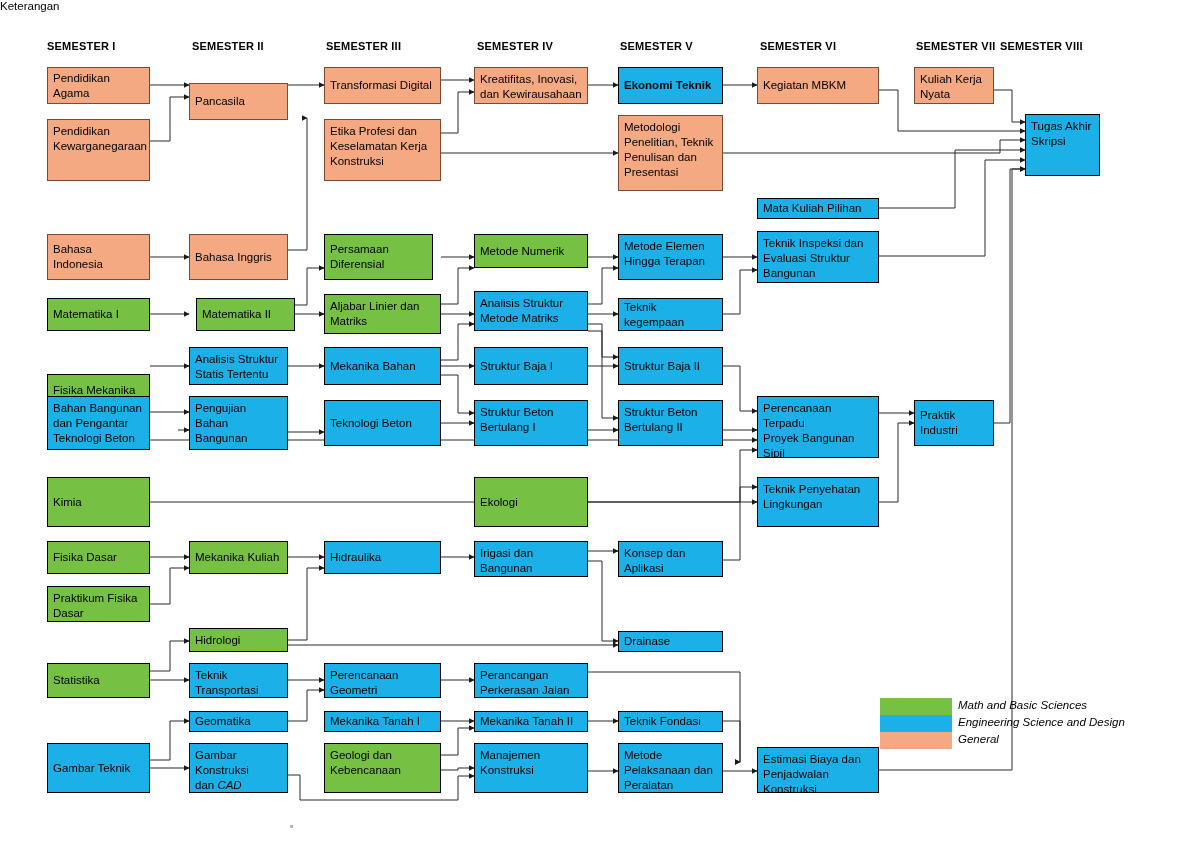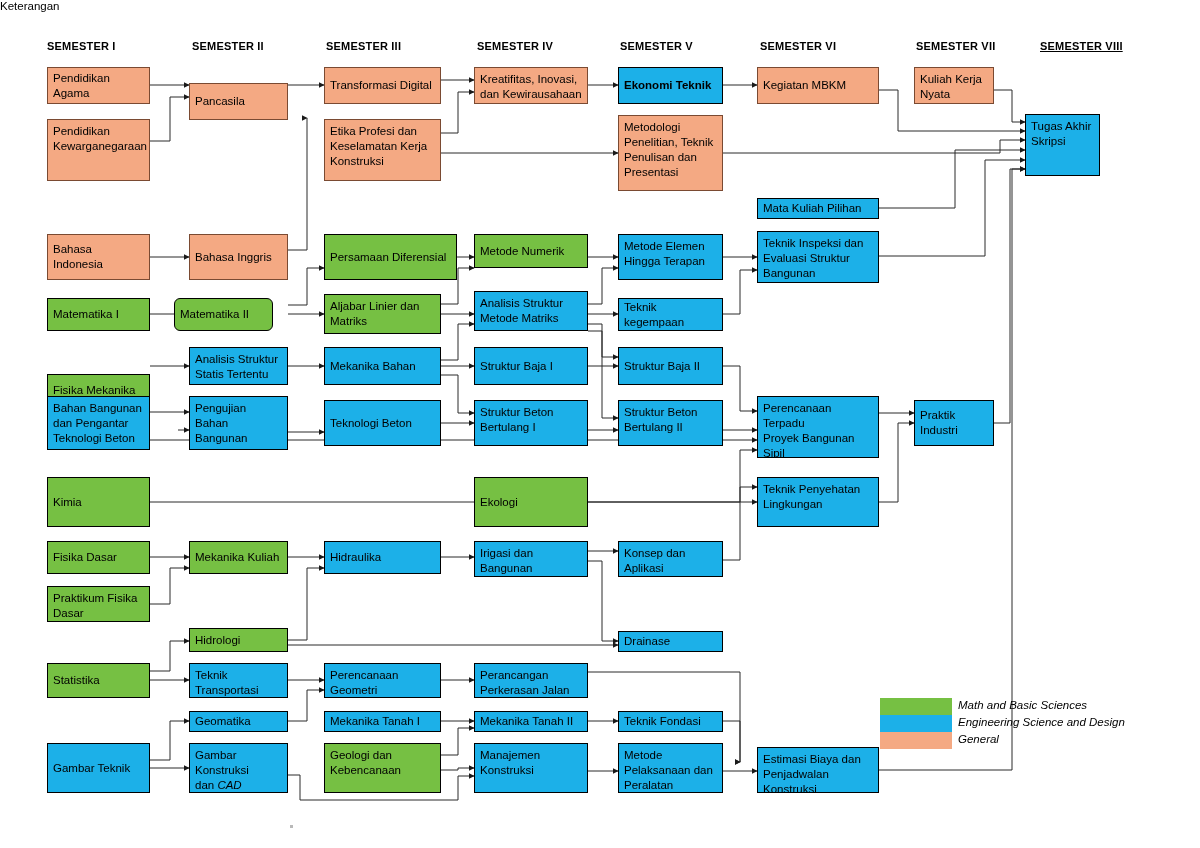--- a/index.html
+++ b/index.html
@@ -159,21 +159,21 @@
   </svg>
 
   <div id="headers-group">
       <div class="sem-header" style="left: 47px; top: 40px;">SEMESTER I</div>
       <div class="sem-header" style="left: 192px; top: 40px;">SEMESTER II</div>
       <div class="sem-header" style="left: 326px; top: 40px;">SEMESTER III</div>
       <div class="sem-header" style="left: 477px; top: 40px;">SEMESTER IV</div>
       <div class="sem-header" style="left: 620px; top: 40px;">SEMESTER V</div>
       <div class="sem-header" style="left: 760px; top: 40px;">SEMESTER VI</div>
       <div class="sem-header" style="left: 916px; top: 40px;">SEMESTER VII</div>
-      <div class="sem-header" style="left: 1040px; top: 40px; text-decoration: underline;">SEMESTER VIII</div>
+      <div class="sem-header" style="left: 1000px; top: 40px;">SEMESTER VIII</div>
     </div>
   <div id="nodes-group">
       <div class="node o mid" style="left: 47px; top: 67px; width: 103px; height: 37px;">Pendidikan Agama</div>
       <div class="node o" style="left: 47px; top: 119px; width: 103px; height: 62px;">Pendidikan
 Kewarganegaraan</div>
       <div class="node o mid" style="left: 189px; top: 67px; width: 99px; height: 37px; margin-top: 16px;">Pancasila</div>
       <div class="node o mid" style="left: 324px; top: 67px; width: 117px; height: 37px;">Transformasi Digital</div>
       <div class="node o" style="left: 324px; top: 119px; width: 117px; height: 62px;">Etika Profesi dan
 Keselamatan Kerja
 Konstruksi</div>
@@ -185,29 +185,29 @@
 Penulisan dan
 Presentasi</div>
       <div class="node o mid" style="left: 757px; top: 67px; width: 122px; height: 37px;">Kegiatan MBKM</div>
       <div class="node o" style="left: 914px; top: 67px; width: 80px; height: 37px;">Kuliah Kerja
 Nyata</div>
       <div class="node b" style="left: 1025px; top: 114px; width: 75px; height: 62px;">Tugas Akhir
 Skripsi</div>
       <div class="node b mid" style="left: 757px; top: 198px; width: 122px; height: 21px;">Mata Kuliah Pilihan</div>
       <div class="node o mid" style="left: 47px; top: 234px; width: 103px; height: 46px;">Bahasa Indonesia</div>
       <div class="node o mid" style="left: 189px; top: 234px; width: 99px; height: 46px;">Bahasa Inggris</div>
-      <div class="node g mid" style="left: 324px; top: 234px; width: 133px; height: 46px;">Persamaan Diferensial</div>
+      <div class="node g mid" style="left: 324px; top: 234px; width: 109px; height: 46px;">Persamaan Diferensial</div>
       <div class="node g mid" style="left: 474px; top: 234px; width: 114px; height: 34px;">Metode Numerik</div>
       <div class="node b" style="left: 618px; top: 234px; width: 105px; height: 46px;">Metode Elemen
 Hingga Terapan</div>
       <div class="node b" style="left: 757px; top: 231px; width: 122px; height: 52px;">Teknik Inspeksi dan
 Evaluasi Struktur
 Bangunan</div>
       <div class="node g mid" style="left: 47px; top: 298px; width: 103px; height: 33px;">Matematika I</div>
-      <div class="node g mid" style="left: 174px; top: 298px; width: 99px; height: 33px; border-radius: 6px;">Matematika II</div>
+      <div class="node g mid" style="left: 196px; top: 298px; width: 99px; height: 33px;">Matematika II</div>
       <div class="node g" style="left: 324px; top: 294px; width: 117px; height: 40px;">Aljabar Linier dan
 Matriks</div>
       <div class="node b" style="left: 474px; top: 291px; width: 114px; height: 40px;">Analisis Struktur
 Metode Matriks</div>
       <div class="node b mid" style="left: 618px; top: 298px; width: 105px; height: 33px;">Teknik kegempaan</div>
       <div class="node g mid" style="left: 47px; top: 347px; width: 103px; height: 33px; margin-top: 27px;">Fisika Mekanika</div>
       <div class="node b" style="left: 189px; top: 347px; width: 99px; height: 38px;">Analisis Struktur
 Statis Tertentu</div>
       <div class="node b mid" style="left: 324px; top: 347px; width: 117px; height: 38px;">Mekanika Bahan</div>
       <div class="node b mid" style="left: 474px; top: 347px; width: 114px; height: 38px;">Struktur Baja I</div>

